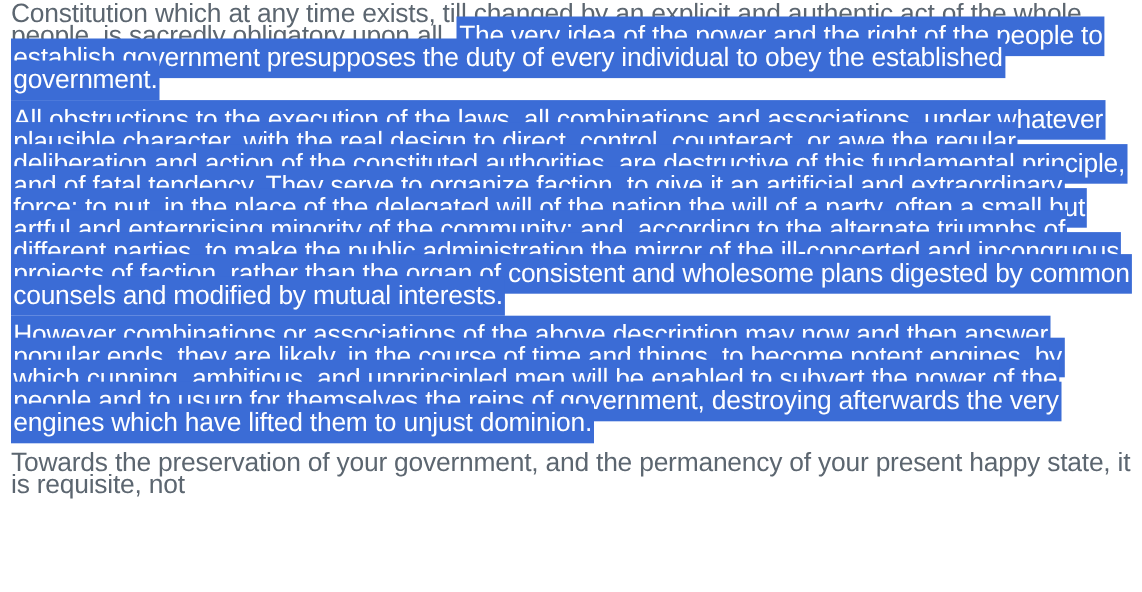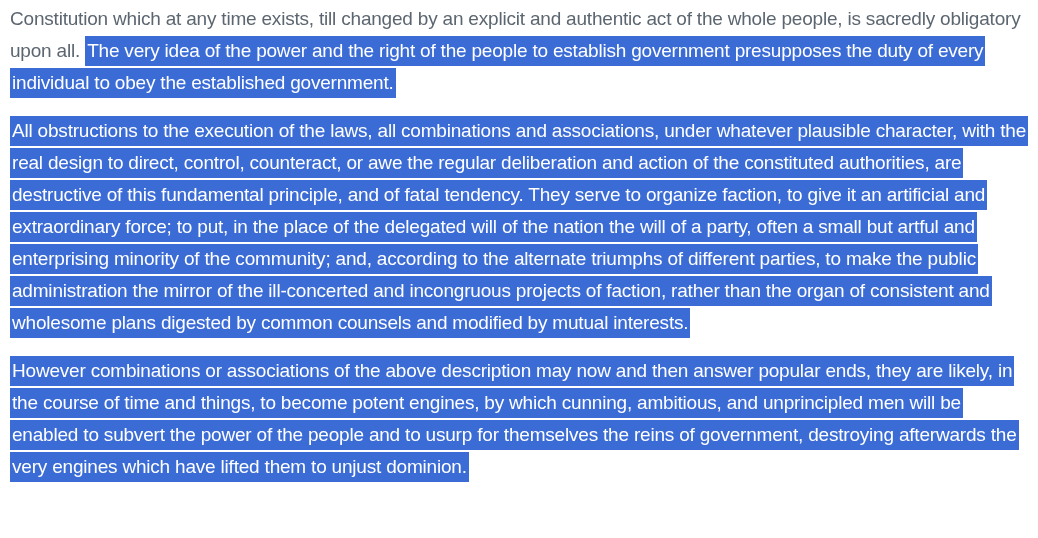--- a/index.html
+++ b/index.html
@@ -15,22 +15,22 @@
     background: var(--page-bg);
   }
   body {
     width: 1038px;
     height: 538px;
     overflow: hidden;
     font-family: "Liberation Sans", "DejaVu Sans", sans-serif;
   }
   .doc {
     padding: 3px 10px 0 10px;
-    font-size: 19px;
-    line-height: 32px;
+    font-size: 24px;
+    line-height: 20px;
     letter-spacing: -0.2px;
     color: var(--text-color);
   }
   .para {
     margin: 0 0 16px 0;
   }
   .sel {
     background: var(--sel-bg);
     color: var(--sel-text);
     padding: 4px 2px 5px 2px;
@@ -42,14 +42,15 @@
 <body>
 
 <div class="doc">
 
   <p class="para"><span>Constitution which at any time exists, till changed by an explicit and authentic act of the whole people, is sacredly obligatory upon all. </span><span class="sel">The very idea of the power and the right of the people to establish government presupposes the duty of every individual to obey the established government.</span></p>
 
   <p class="para"><span class="sel">All obstructions to the execution of the laws, all combinations and associations, under whatever plausible character, with the real design to direct, control, counteract, or awe the regular deliberation and action of the constituted authorities, are destructive of this fundamental principle, and of fatal tendency. They serve to organize faction, to give it an artificial and extraordinary force; to put, in the place of the delegated will of the nation the will of a party, often a small but artful and enterprising minority of the community; and, according to the alternate triumphs of different parties, to make the public administration the mirror of the ill-concerted and incongruous projects of faction, rather than the organ of consistent and wholesome plans digested by common counsels and modified by mutual interests.</span></p>
 
   <p class="para"><span class="sel">However combinations or associations of the above description may now and then answer popular ends, they are likely, in the course of time and things, to become potent engines, by which cunning, ambitious, and unprincipled men will be enabled to subvert the power of the people and to usurp for themselves the reins of government, destroying afterwards the very engines which have lifted them to unjust dominion.</span></p>
 
+  <p class="para"><span>Towards the preservation of your government, and the permanency of your present happy state, it is requisite, not</span></p>
 
 </div>
 
 </body></html>

